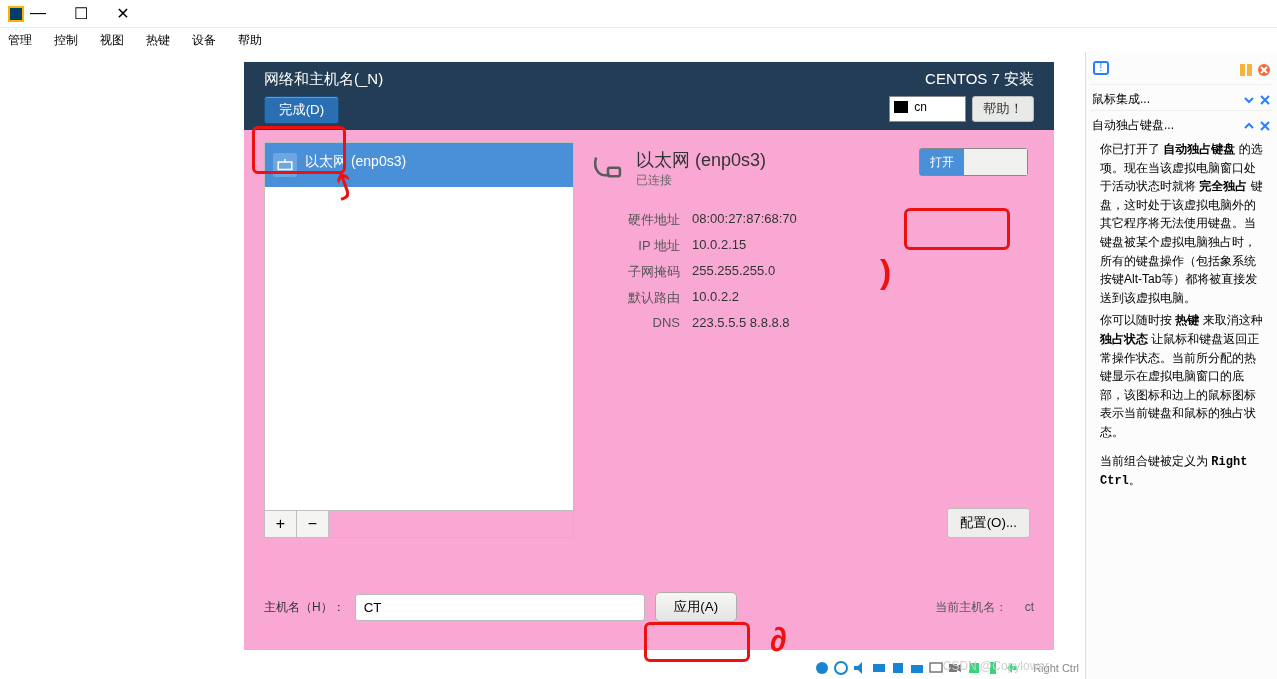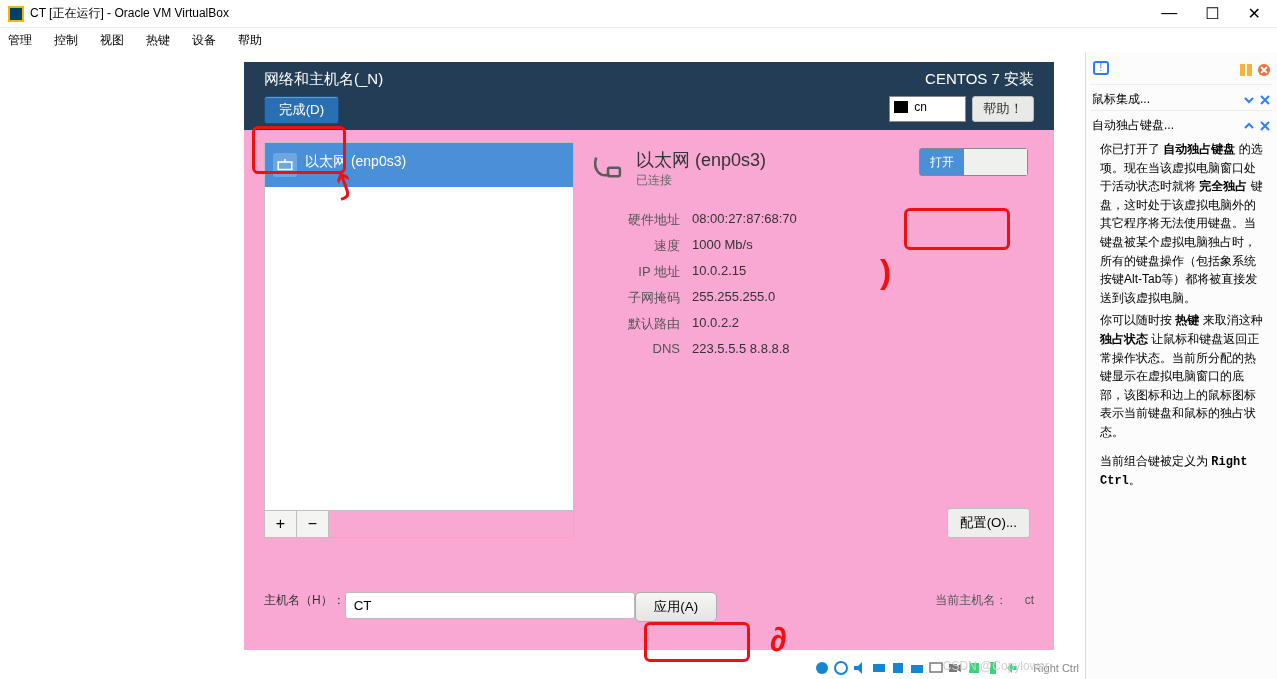--- a/index.html
+++ b/index.html
@@ -47,21 +47,21 @@
 .net-head .status { font-size: 12px; color: #666; }
 .toggle { position: absolute; top: 6px; right: 6px; width: 109px; height: 28px; border: 1px solid #888; border-radius: 3px; display: flex; cursor: pointer; }
 .toggle .on { width: 44px; background: #4a90d9; color: #fff; display:flex; align-items:center; justify-content:center; font-size:12px; }
 .toggle .off { flex: 1; background: #f0f0ee; }
 .props { margin-top: 22px; }
 .props .row { display: flex; margin-bottom: 8px; font-size: 13px; }
 .props .lbl { width: 90px; text-align: right; color: #555; margin-right: 12px; }
 .props .val { color: #333; }
 .config-btn { position: absolute; bottom: 0; right: 4px; background: #eeeeec; border: 1px solid #bdbdbd; border-radius: 3px; padding: 5px 12px; cursor: pointer; }
 
-.inst-footer { position: absolute; bottom: 28px; left: 20px; right: 20px; display: flex; align-items: flex-start; gap: 0; }
+.inst-footer { position: absolute; bottom: 28px; left: 20px; right: 20px; display: flex; align-items: center; gap: 10px; }
 .inst-footer .hlabel { color: #333; }
 .inst-footer input { width: 290px; padding: 5px 8px; border: 1px solid #bbb; border-radius: 3px; }
 .apply-btn { background: linear-gradient(#f6f6f4,#e4e4e2); border: 1px solid #adadad; border-radius: 5px; padding: 5px 18px; cursor: pointer; }
 .cur-host { margin-left: auto; color: #555; }
 .cur-host .val { margin-left: 14px; }
 
 
 .annot { position: absolute; border: 3px solid #e11; border-radius: 6px; pointer-events: none; }
 .red-stroke { position:absolute; color:#e11; font-size:34px; font-weight:bold; pointer-events:none; }
 
@@ -89,21 +89,20 @@
 </head>
 <body>
 
 <div class="titlebar">
   <span class="vb-icon">
     <svg viewBox="0 0 16 16">
         <rect width="16" height="16" fill="#ffb000"></rect>
         <rect x="2" y="2" width="12" height="12" fill="#003f6b"></rect>
       </svg>
   </span>
-  <span class="title">CT [正在运行] - Oracle VM VirtualBox</span>
   <div class="winctl">
     <span>—</span>
     <span>☐</span>
     <span>✕</span>
   </div>
 </div>
 
 <div class="menubar">
   <span>管理</span>
   <span>控制</span>
@@ -166,24 +165,20 @@
               <div class="off"></div>
             </div>
           </div>
 
           <div class="props">
             <div class="row">
                 <span class="lbl">硬件地址</span>
                 <span class="val">08:00:27:87:68:70</span>
               </div>
             <div class="row">
-                <span class="lbl">速度</span>
-                <span class="val">1000 Mb/s</span>
-              </div>
-            <div class="row">
                 <span class="lbl">IP 地址</span>
                 <span class="val">10.0.2.15</span>
               </div>
             <div class="row">
                 <span class="lbl">子网掩码</span>
                 <span class="val">255.255.255.0</span>
               </div>
             <div class="row">
                 <span class="lbl">默认路由</span>
                 <span class="val">10.0.2.2</span>

